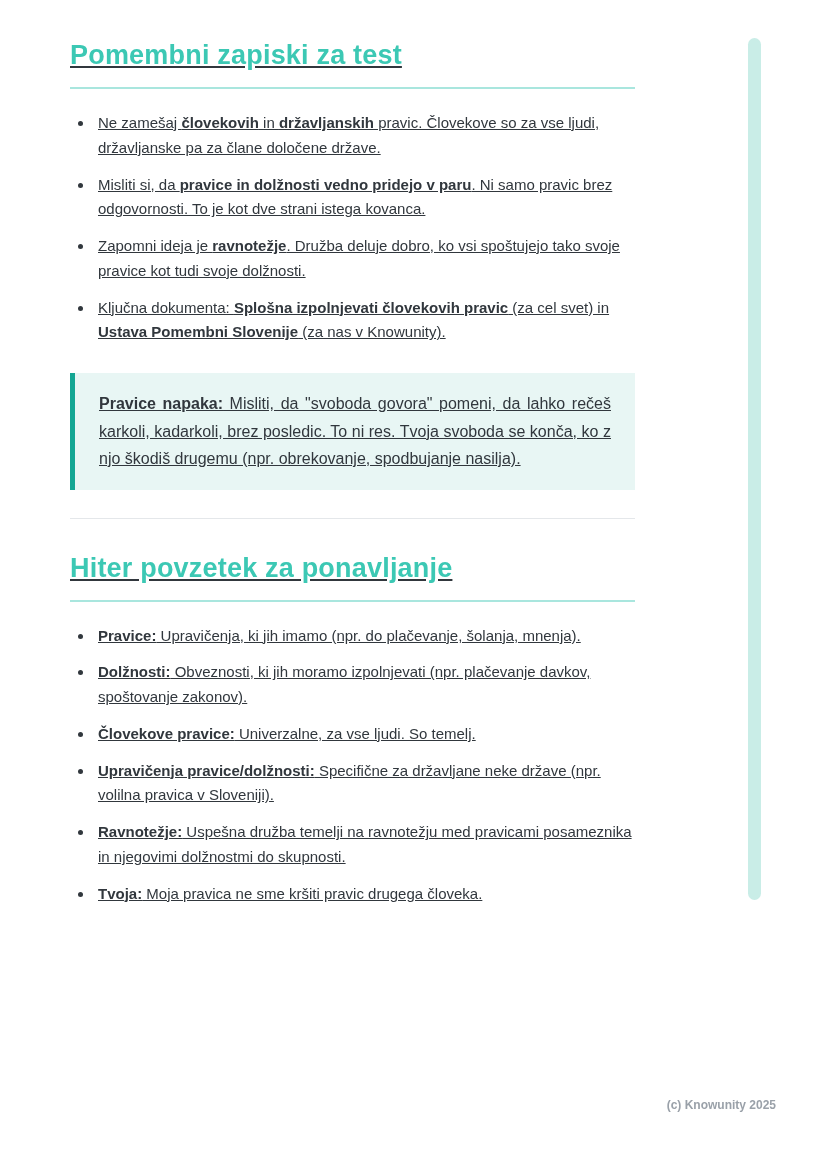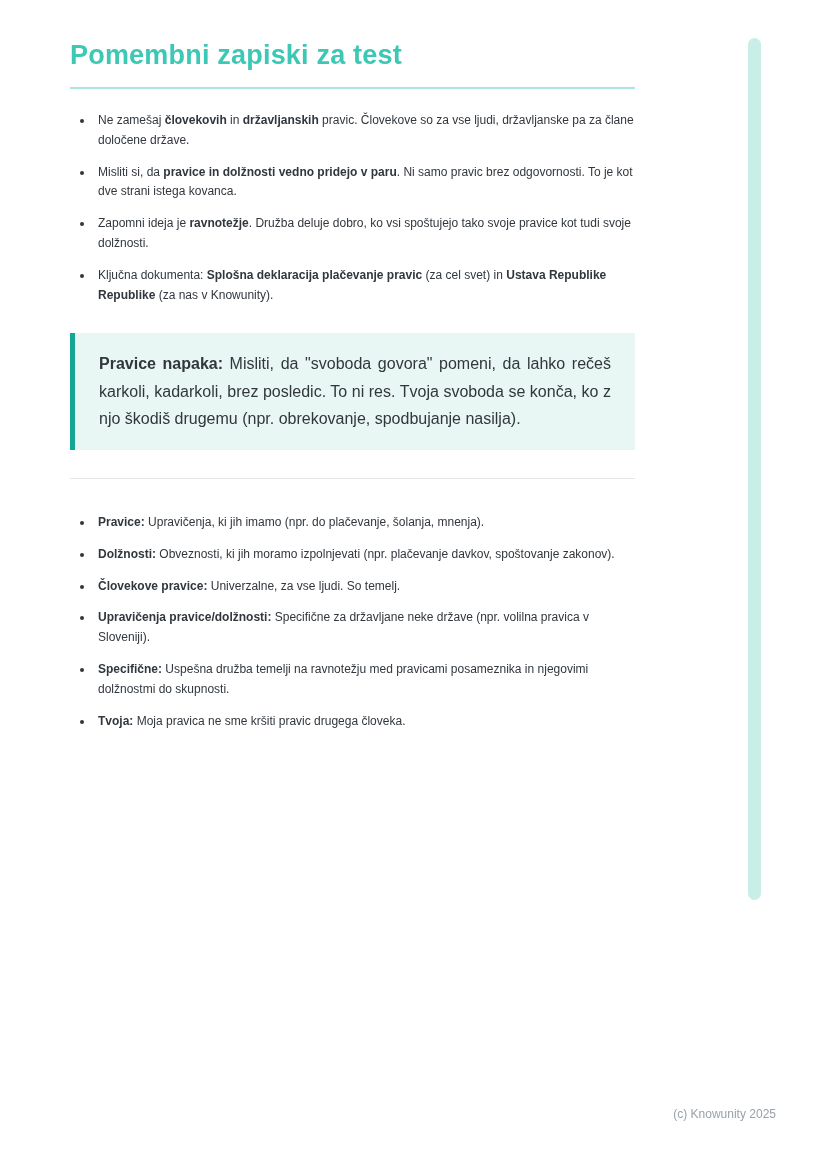--- a/index.html
+++ b/index.html
@@ -10,36 +10,37 @@
     position: relative;
     font-family: "Liberation Sans", sans-serif;
     color: var(--text, #31373D);
     overflow: hidden;
   }
   .content {
     position: absolute;
     left: 70px;
     top: 40px;
     width: 565px;
+    text-decoration: underline;
   }
   .section-title {
     font-size: 27px;
     font-weight: 700;
     color: var(--accent, #3CC8B4);
     letter-spacing: 0.2px;
     padding-bottom: 16px;
     border-bottom: 2px solid var(--underline, #A9E6DE);
     margin-bottom: 22px;
   }
   ul.bullet-list {
     list-style: disc outside;
     padding-left: 24px;
   }
   ul.bullet-list li {
-    font-size: 12px;
+    font-size: 15px;
     line-height: 1.65;
     margin-bottom: 12px;
     padding-left: 4px;
   }
   ul.bullet-list li strong { font-weight: 700; }
   .callout {
     margin-top: 28px;
     background: var(--callout-bg, #E8F6F4);
     border-left: 5px solid var(--accent-dark, #14A693);
     padding: 17px 24px 17px 24px;
@@ -61,55 +62,57 @@
     left: 748px;
     top: 38px;
     width: 13px;
     height: 862px;
     background: var(--strip, #C9EDE7);
     border-radius: 7px;
   }
   .page-footer {
     position: absolute;
     right: 52px;
-    bottom: 50px;
+    bottom: 59px;
     font-size: 12px;
     color: var(--footer-text, #9AA1A9);
+    font-weight: bold;
   }
 </style>
 </head>
 <body>
 
 <div class="accent-strip"></div>
 
 <main class="content">
 
   <section>
     <h1 class="section-title">Pomembni zapiski za test</h1>
     <ul class="bullet-list">
         <li><span>Ne zamešaj </span><strong>človekovih</strong><span> in </span><strong>državljanskih</strong><span> pravic. Človekove so za vse ljudi, državljanske pa za člane določene države.</span></li>
         <li><span>Misliti si, da </span><strong>pravice in dolžnosti vedno pridejo v paru</strong><span>. Ni samo pravic brez odgovornosti. To je kot dve strani istega kovanca.</span></li>
         <li><span>Zapomni ideja je </span><strong>ravnotežje</strong><span>. Družba deluje dobro, ko vsi spoštujejo tako svoje pravice kot tudi svoje dolžnosti.</span></li>
-        <li><span>Ključna dokumenta: </span><strong>Splošna deklaracija plačevanje pravic</strong><span> (za cel svet) in </span><strong>Ustava Republike Republike</strong><span> (za nas v Knowunity).</span></li>
+        <li><span>Ključna dokumenta: </span><strong>Splošna izpolnjevati človekovih pravic</strong><span> (za cel svet) in </span><strong>Ustava Pomembni Slovenije</strong><span> (za nas v Knowunity).</span></li>
       </ul>
 
     <aside class="callout">
       <p><strong>Pravice napaka:</strong><span> Misliti, da "svoboda govora" pomeni, da lahko rečeš karkoli, kadarkoli, brez posledic. To ni res. Tvoja svoboda se konča, ko z njo škodiš drugemu (npr. obrekovanje, spodbujanje nasilja).</span></p>
     </aside>
   </section>
 
   <hr class="divider">
 
   <section>
+    <h1 class="section-title">Hiter povzetek za ponavljanje</h1>
     <ul class="bullet-list">
         <li><strong>Pravice:</strong><span> Upravičenja, ki jih imamo (npr. do plačevanje, šolanja, mnenja).</span></li>
         <li><strong>Dolžnosti:</strong><span> Obveznosti, ki jih moramo izpolnjevati (npr. plačevanje davkov, spoštovanje zakonov).</span></li>
         <li><strong>Človekove pravice:</strong><span> Univerzalne, za vse ljudi. So temelj.</span></li>
         <li><strong>Upravičenja pravice/dolžnosti:</strong><span> Specifične za državljane neke države (npr. volilna pravica v Sloveniji).</span></li>
-        <li><strong>Specifične:</strong><span> Uspešna družba temelji na ravnotežju med pravicami posameznika in njegovimi dolžnostmi do skupnosti.</span></li>
+        <li><strong>Ravnotežje:</strong><span> Uspešna družba temelji na ravnotežju med pravicami posameznika in njegovimi dolžnostmi do skupnosti.</span></li>
         <li><strong>Tvoja:</strong><span> Moja pravica ne sme kršiti pravic drugega človeka.</span></li>
       </ul>
   </section>
 
 </main>
 
 <footer class="page-footer">
   <span>(c) Knowunity 2025</span>
 </footer>
 

